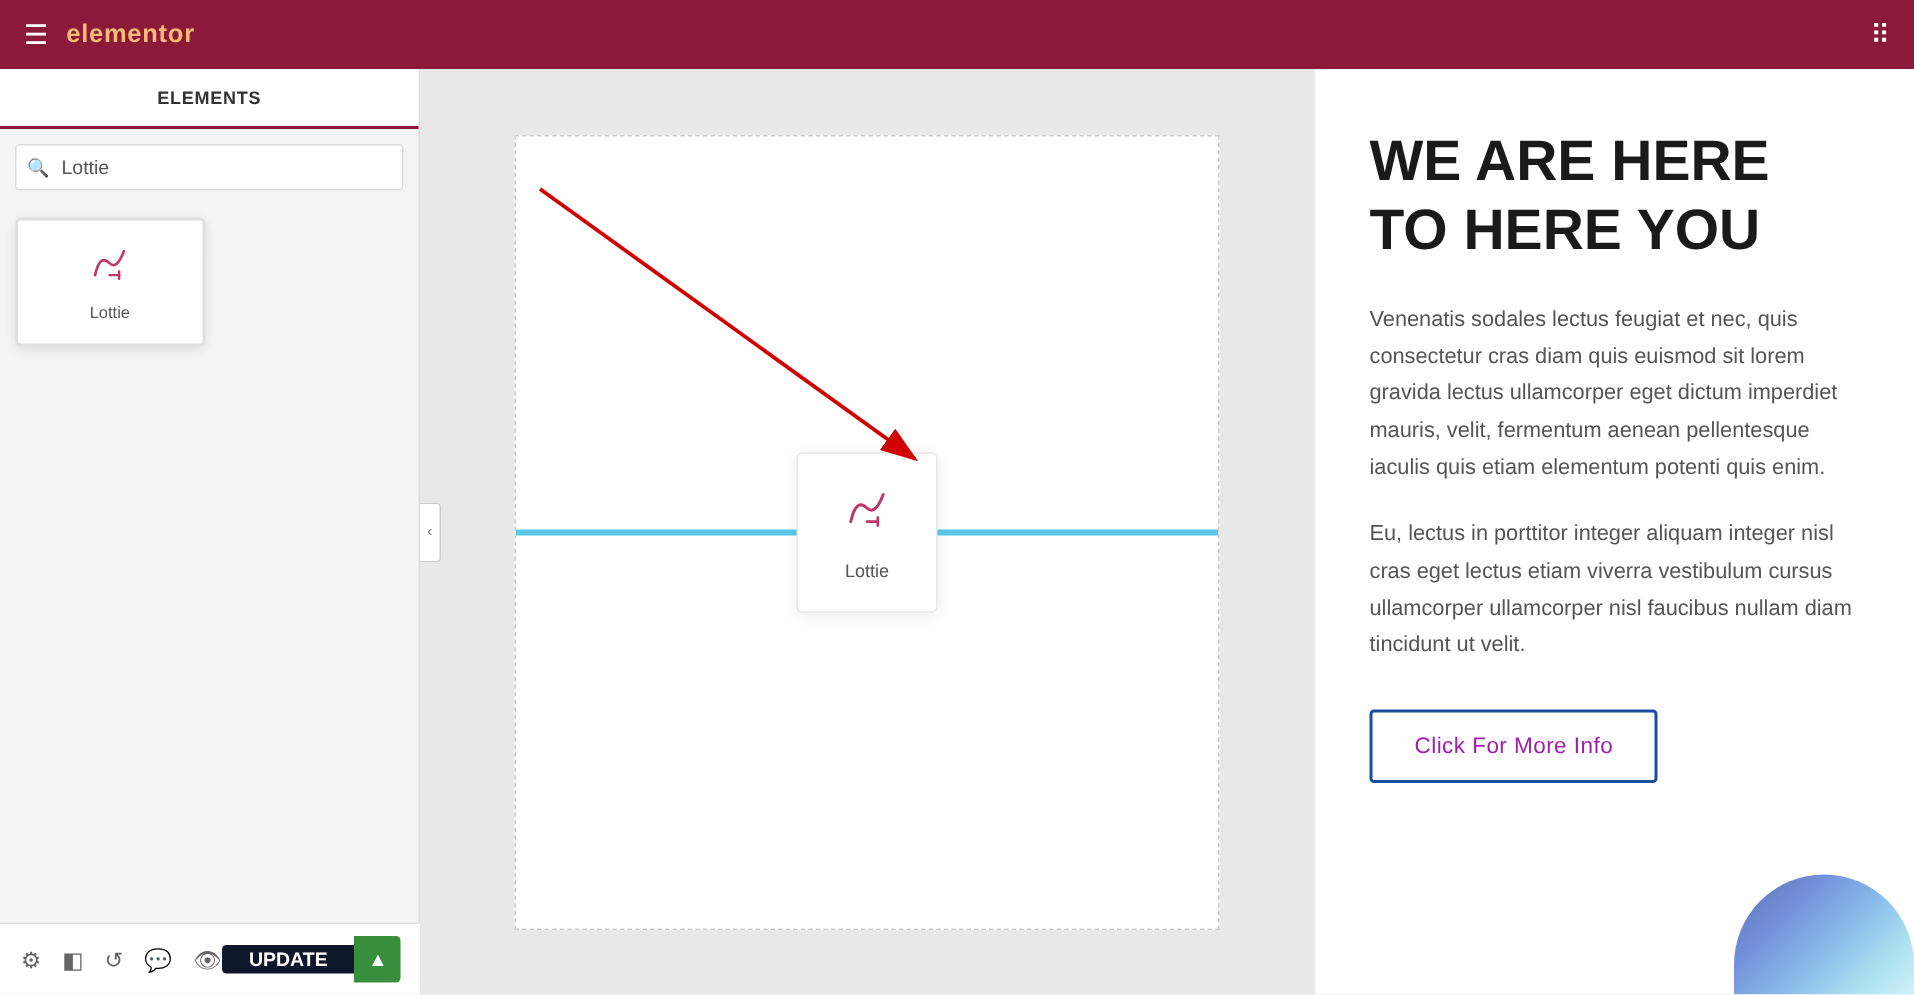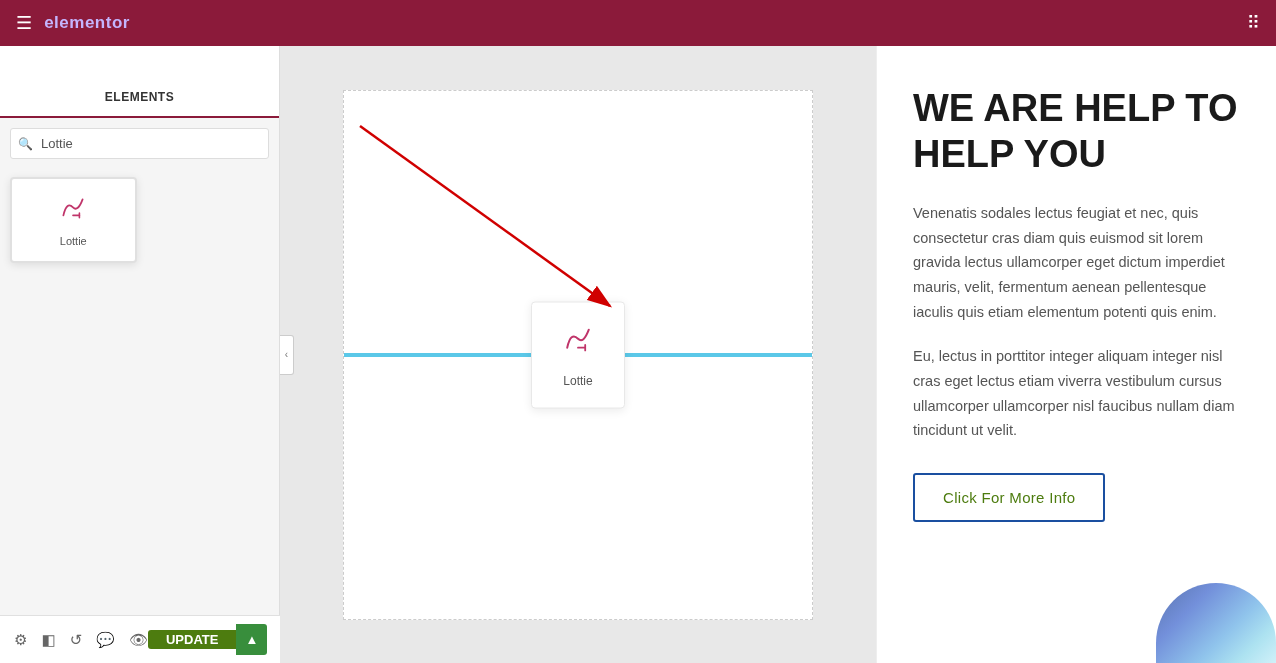--- a/index.html
+++ b/index.html
@@ -10,21 +10,21 @@
       height: 46px;
       background: #8b1a3a;
       display: flex;
       align-items: center;
       justify-content: space-between;
       padding: 0 16px;
       flex-shrink: 0;
     }
     .top-bar-left { display: flex; align-items: center; gap: 12px; }
     .hamburger-icon { color: white; font-size: 18px; cursor: pointer; }
-    .elementor-logo { color: #c4b5fd; font-weight: 700; font-size: 17px; letter-spacing: 0.5px; }
+    .elementor-logo { color: #fdba74; font-weight: 700; font-size: 17px; letter-spacing: 0.5px; }
     .grid-icon { color: white; font-size: 18px; cursor: pointer; }
 
     
     .main-layout {
       display: flex;
       flex: 1;
       overflow: hidden;
     }
 
     
@@ -44,21 +44,20 @@
     }
     .sidebar-tab {
       flex: 1;
       padding: 12px 0;
       text-align: center;
       font-size: 12px;
       font-weight: 600;
       color: #888;
       cursor: pointer;
       letter-spacing: 0.5px;
-      margin-top: 32px;
     }
     .sidebar-tab.active {
       color: #333;
       border-bottom: 2px solid #8b1a3a;
       margin-bottom: -2px;
     }
 
     .search-box {
       margin: 10px;
       position: relative;
@@ -231,21 +230,21 @@
       font-size: 14.5px;
       color: #555;
       line-height: 1.7;
       margin-bottom: 20px;
     }
 
     .cta-button {
       display: inline-block;
       padding: 14px 28px;
       border: 2px solid #1a4fa0;
-      color: #4d7c0f;
+      color: #a21caf;
       background: transparent;
       font-size: 15px;
       font-weight: 500;
       cursor: pointer;
       border-radius: 3px;
       margin-top: 10px;
       letter-spacing: 0.3px;
     }
 
     .flower-decoration {
@@ -266,21 +265,21 @@
     .bottom-icon {
       color: #666;
       font-size: 15px;
       cursor: pointer;
     }
     .update-btn-wrap {
       display: flex;
       align-items: center;
     }
     .update-btn {
-      background: #4d7c0f;
+      background: #0f172a;
       color: #fff;
       border: none;
       padding: 2px 18px;
       font-size: 13px;
       font-weight: 600;
       cursor: pointer;
       border-radius: 3px 0 0 3px;
     }
     .update-arrow-btn {
       background: #388e3c;
@@ -366,20 +365,20 @@
       <defs>
         <marker id="arrowhead" markerWidth="10" markerHeight="7" refX="9" refY="3.5" orient="auto">
           <polygon points="0 0, 10 3.5, 0 7" fill="#d00000"></polygon>
         </marker>
       </defs>
       <path d="M 30 20 L 280 200" stroke="#d00000" stroke-width="2.5" fill="none" marker-end="url(#arrowhead)"></path>
     </svg>
   </div>
 
   <div class="right-panel">
-    <h1 class="right-title">WE ARE HELP TO HELP YOU</h1>
+    <h1 class="right-title">WE ARE HERE TO HERE YOU</h1>
     <p class="right-para">Venenatis sodales lectus feugiat et nec, quis consectetur cras diam quis euismod sit lorem gravida lectus ullamcorper eget dictum imperdiet mauris, velit, fermentum aenean pellentesque iaculis quis etiam elementum potenti quis enim.</p>
     <p class="right-para">Eu, lectus in porttitor integer aliquam integer nisl cras eget lectus etiam viverra vestibulum cursus ullamcorper ullamcorper nisl faucibus nullam diam tincidunt ut velit.</p>
     <button class="cta-button">Click For More Info</button>
     <div class="flower-decoration"></div>
   </div>
 
 </div>
 
 </body></html>

